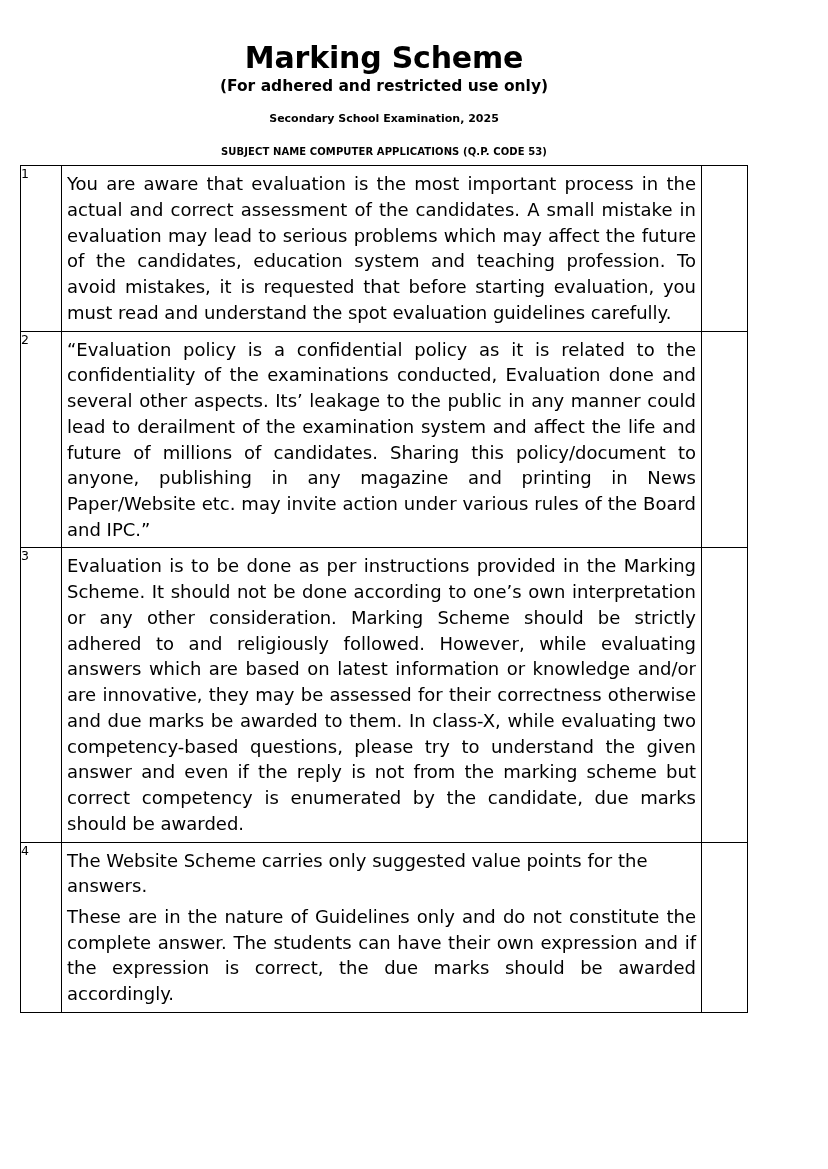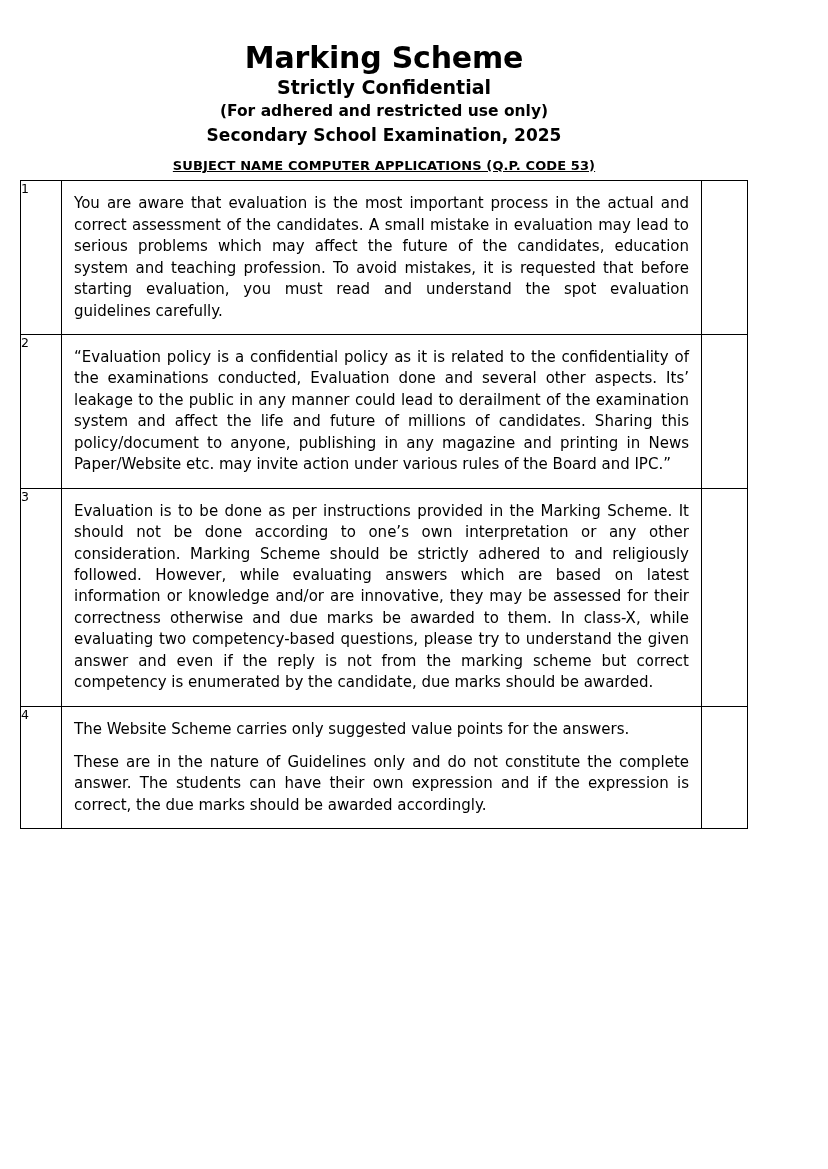--- a/index.html
+++ b/index.html
@@ -42,32 +42,31 @@
     line-height: 1.18;
     margin-top: 2px;
   }
   .title-paren {
     font-size: 15.5px;
     font-weight: bold;
     line-height: 1.2;
     margin-top: 3px;
   }
   .title-exam {
-    font-size: 17px;
+    font-size: 11px;
     font-weight: bold;
     line-height: 1.2;
-    margin-top: 5px;
+    margin-top: 16px;
   }
   .title-subject {
-    font-size: 13px;
+    font-size: 10px;
     font-weight: bold;
     line-height: 1.2;
-    margin-top: 12px;
+    margin-top: 21px;
     letter-spacing: 0.1px;
-    text-decoration: underline;
   }
 
   
   .table-wrap {
     margin: 7px auto 0 auto;
     width: 728px;
   }
   table.gi-table {
     width: 728px;
     border-collapse: collapse;
@@ -92,36 +91,35 @@
     font-size: 12.5px;
     line-height: 1.35;
   }
   td.text-col {
     padding: 7px 7px 6px 7px;
   }
   td.mark-col {
     width: 46px;
   }
   .body-text {
-    font-size: 15px;
+    font-size: 18px;
     line-height: 1.43;
     text-align: justify;
     text-justify: inter-word;
     hyphens: none;
-    margin: 12px;
+    margin: 5px;
   }
 </style>
 </head>
 <body>
 
 <div class="page">
 
   <div class="doc-header">
     <div class="title-main">Marking Scheme</div>
-    <div class="title-sub">Strictly Confidential</div>
     <div class="title-paren">(For adhered and restricted use only)</div>
     <div class="title-exam">Secondary School Examination, 2025</div>
     <div class="title-subject">SUBJECT NAME COMPUTER APPLICATIONS (Q.P. CODE 53)</div>
   </div>
 
   <div class="table-wrap">
     <table class="gi-table">
       <tbody>
 
         <tr>

